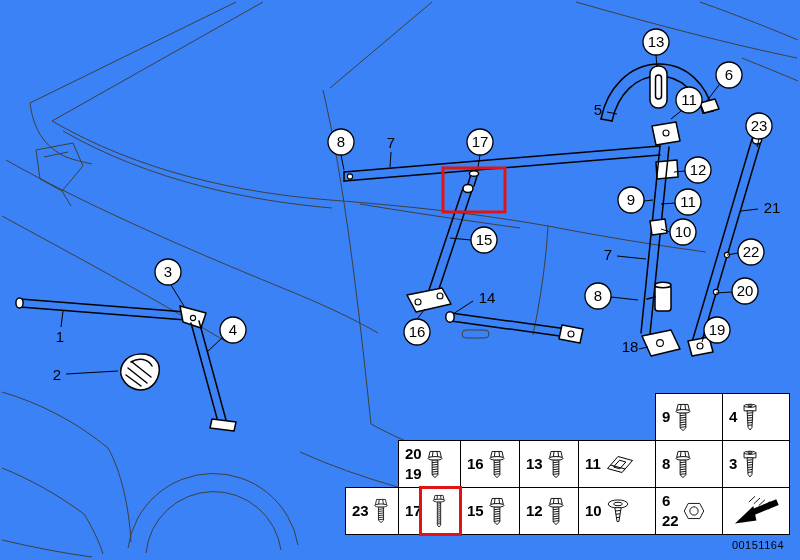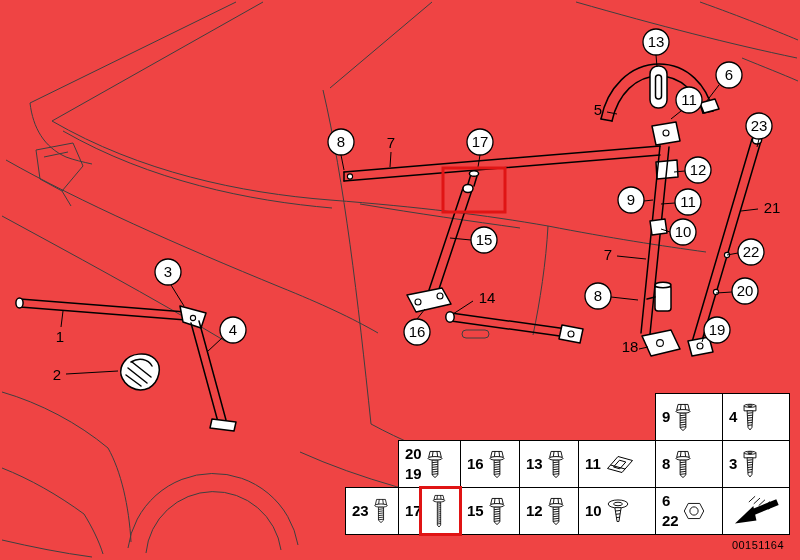--- a/index.html
+++ b/index.html
@@ -1,16 +1,16 @@
 <!DOCTYPE html>
 <html style="--highlight: #e01414;"><head>
 <meta charset="utf-8">
 <style>
   html,body{margin:0;padding:0;background:#fff;}
-  .stage{position:relative;width:800px;height:560px;background:#ef4444;overflow:hidden;
+  .stage{position:relative;width:800px;height:560px;background:#3b82f6;overflow:hidden;
          font-family:"Liberation Sans",sans-serif;}
   svg.diagram{position:absolute;left:0;top:0;}
   .car path,.car rect{fill:none;stroke:#3f3f3f;stroke-width:1;}
   .part line,.part path,.part rect,.part ellipse,.part circle{stroke:#000;stroke-width:1.5;fill:none;stroke-linejoin:round;stroke-linecap:round;}
   .part .plate{fill:#fff;}
   .part .hole{fill:#fff;stroke-width:1.1;}
   .leader line{stroke:#000;stroke-width:1;}
   .callouts circle{fill:#fff;stroke:#000;stroke-width:1.3;}
   .callouts text{font-family:"Liberation Sans",sans-serif;font-size:15px;fill:#000;text-anchor:middle;}
   .hlrect{fill:none;stroke:var(--highlight,#e01414);stroke-width:3;}

